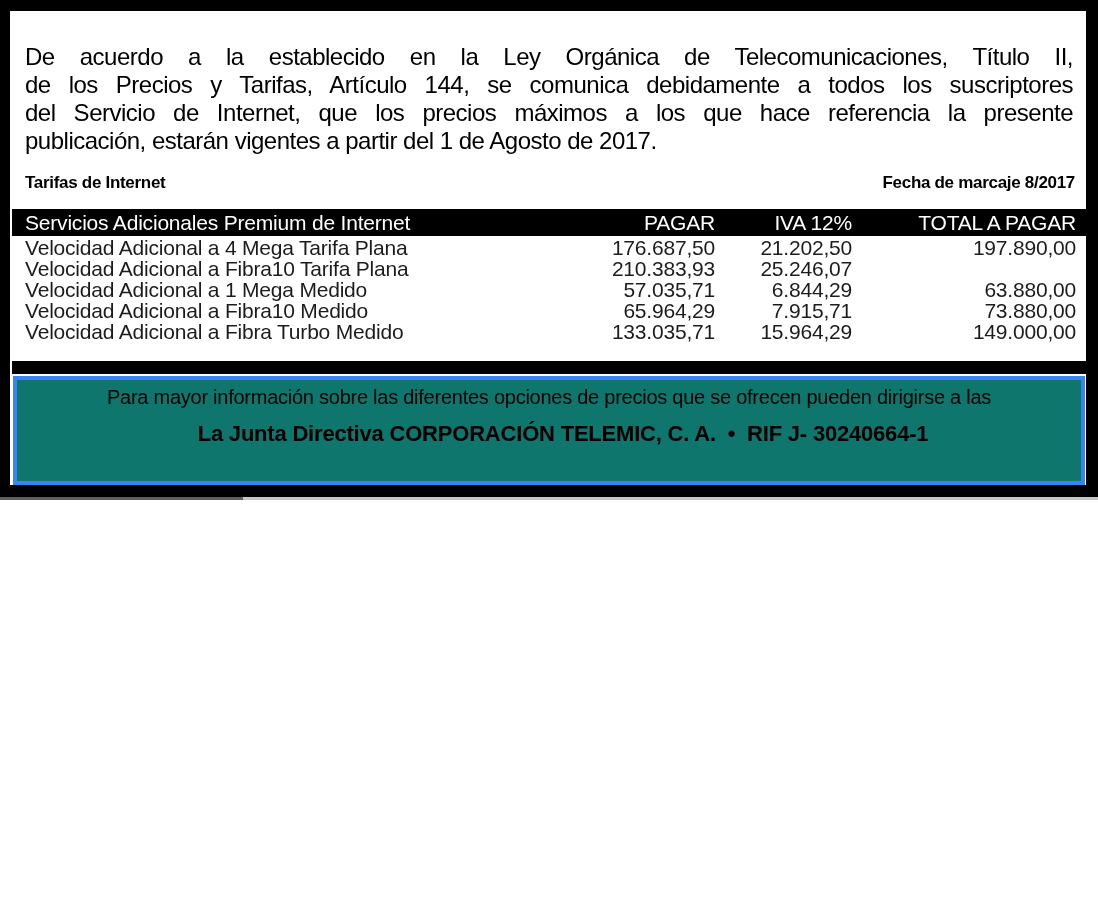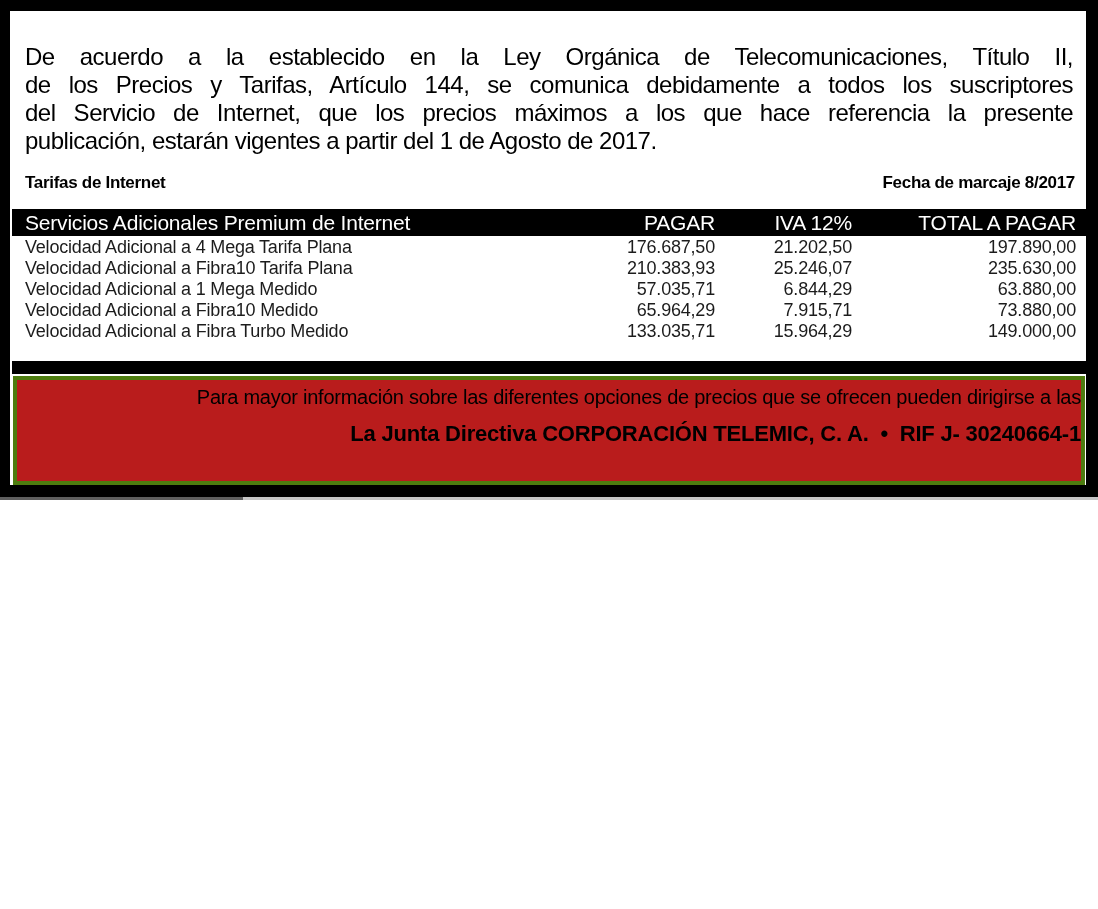--- a/index.html
+++ b/index.html
@@ -84,44 +84,44 @@
     background: #000;
     color: #fff;
     font-size: 21px;
     line-height: 27px;
     letter-spacing: -0.2px;
   }
   .table-rows {
     position: absolute;
     left: 2px; top: 226px;
     width: 1074px;
-    font-size: 18px;
+    font-size: 21px;
     line-height: 21px;
     font-weight: 300;
     letter-spacing: -0.2px;
     color: #1c1c1c;
   }
   .table-rows .trow { height: 21px; }
 
   .bottom-rule {
     position: absolute;
     left: 2px; top: 350px;
     width: 1074px; height: 13px;
     background: #000;
   }
 
   
   .info-box {
     position: absolute;
     left: 3px; top: 365px;
     width: 1072px; height: 109px;
     box-sizing: border-box;
-    border: 4px solid #4d7c0f;
-    background: #b91c1c;
-    text-align: right;
+    border: 4px solid #3b82f6;
+    background: #0f766e;
+    text-align: center;
   }
   .info-box .iline {
     font-size: 20px;
     line-height: 27px;
     letter-spacing: -0.25px;
     white-space: nowrap;
     color: #000;
   }
   .info-box .iline.first { margin-top: 4px; }
   .info-box .sig {
@@ -176,21 +176,20 @@
       <div class="trow">
         <span class="c-service">Velocidad Adicional a 4 Mega Tarifa Plana</span>
         <span class="c-num">176.687,50</span>
         <span class="c-num">21.202,50</span>
         <span class="c-num">197.890,00</span>
       </div>
       <div class="trow">
         <span class="c-service">Velocidad Adicional a Fibra10 Tarifa Plana</span>
         <span class="c-num">210.383,93</span>
         <span class="c-num">25.246,07</span>
-        <span class="c-num">235.630,00</span>
       </div>
       <div class="trow">
         <span class="c-service">Velocidad Adicional a 1 Mega Medido</span>
         <span class="c-num">57.035,71</span>
         <span class="c-num">6.844,29</span>
         <span class="c-num">63.880,00</span>
       </div>
       <div class="trow">
         <span class="c-service">Velocidad Adicional a Fibra10 Medido</span>
         <span class="c-num">65.964,29</span>

